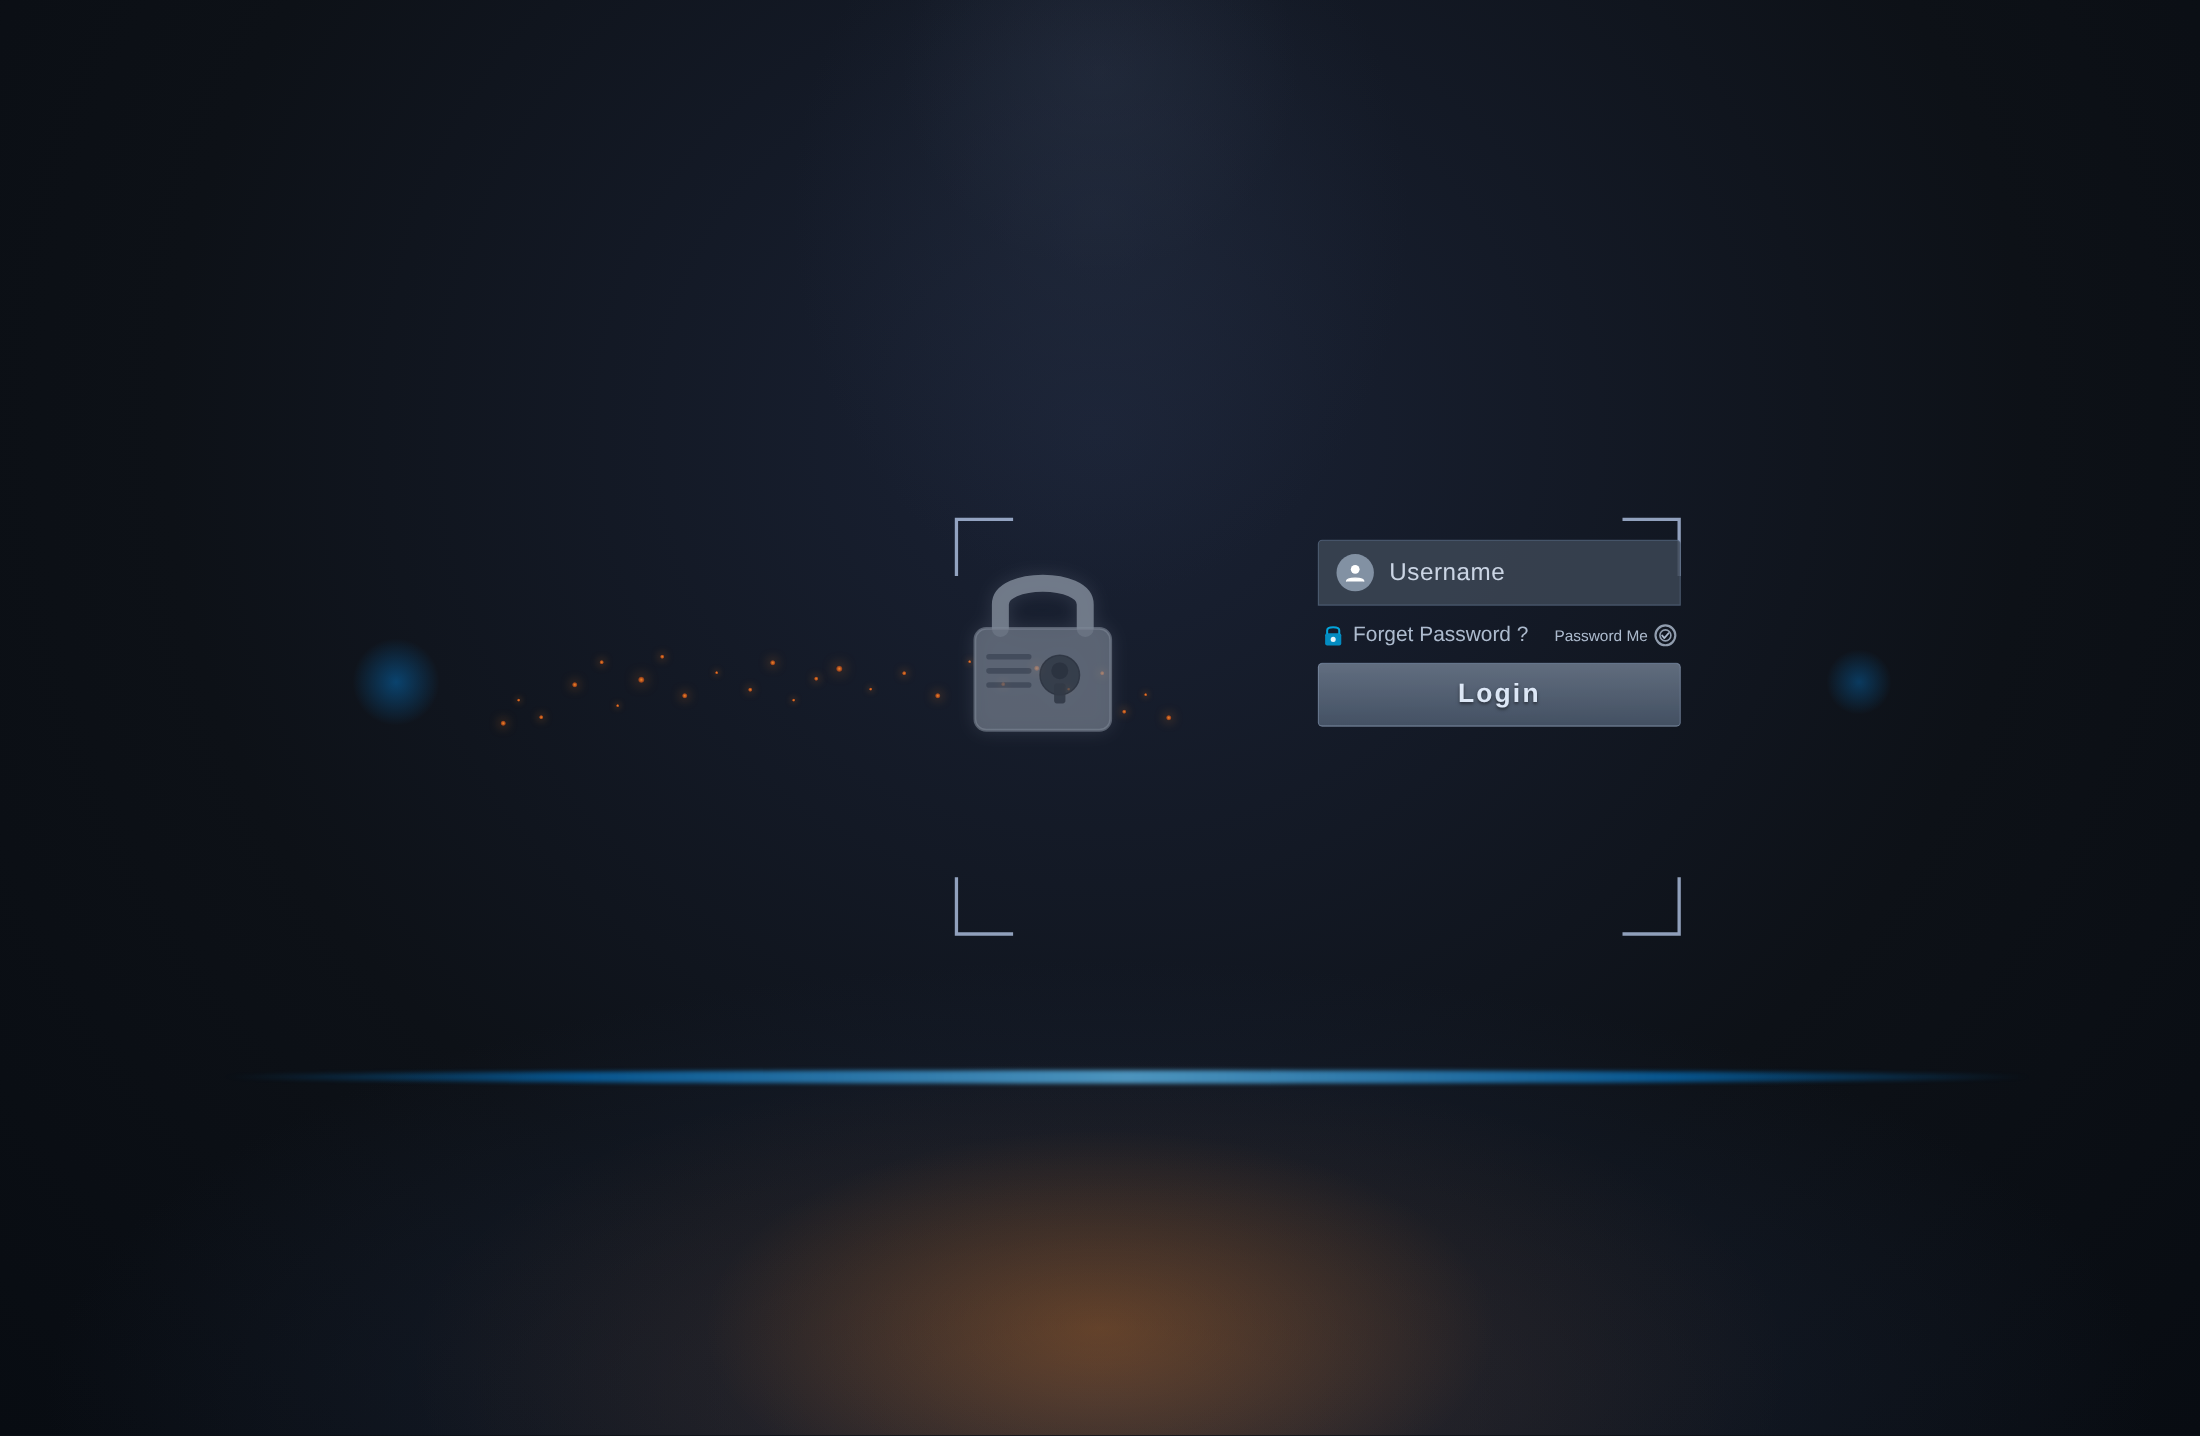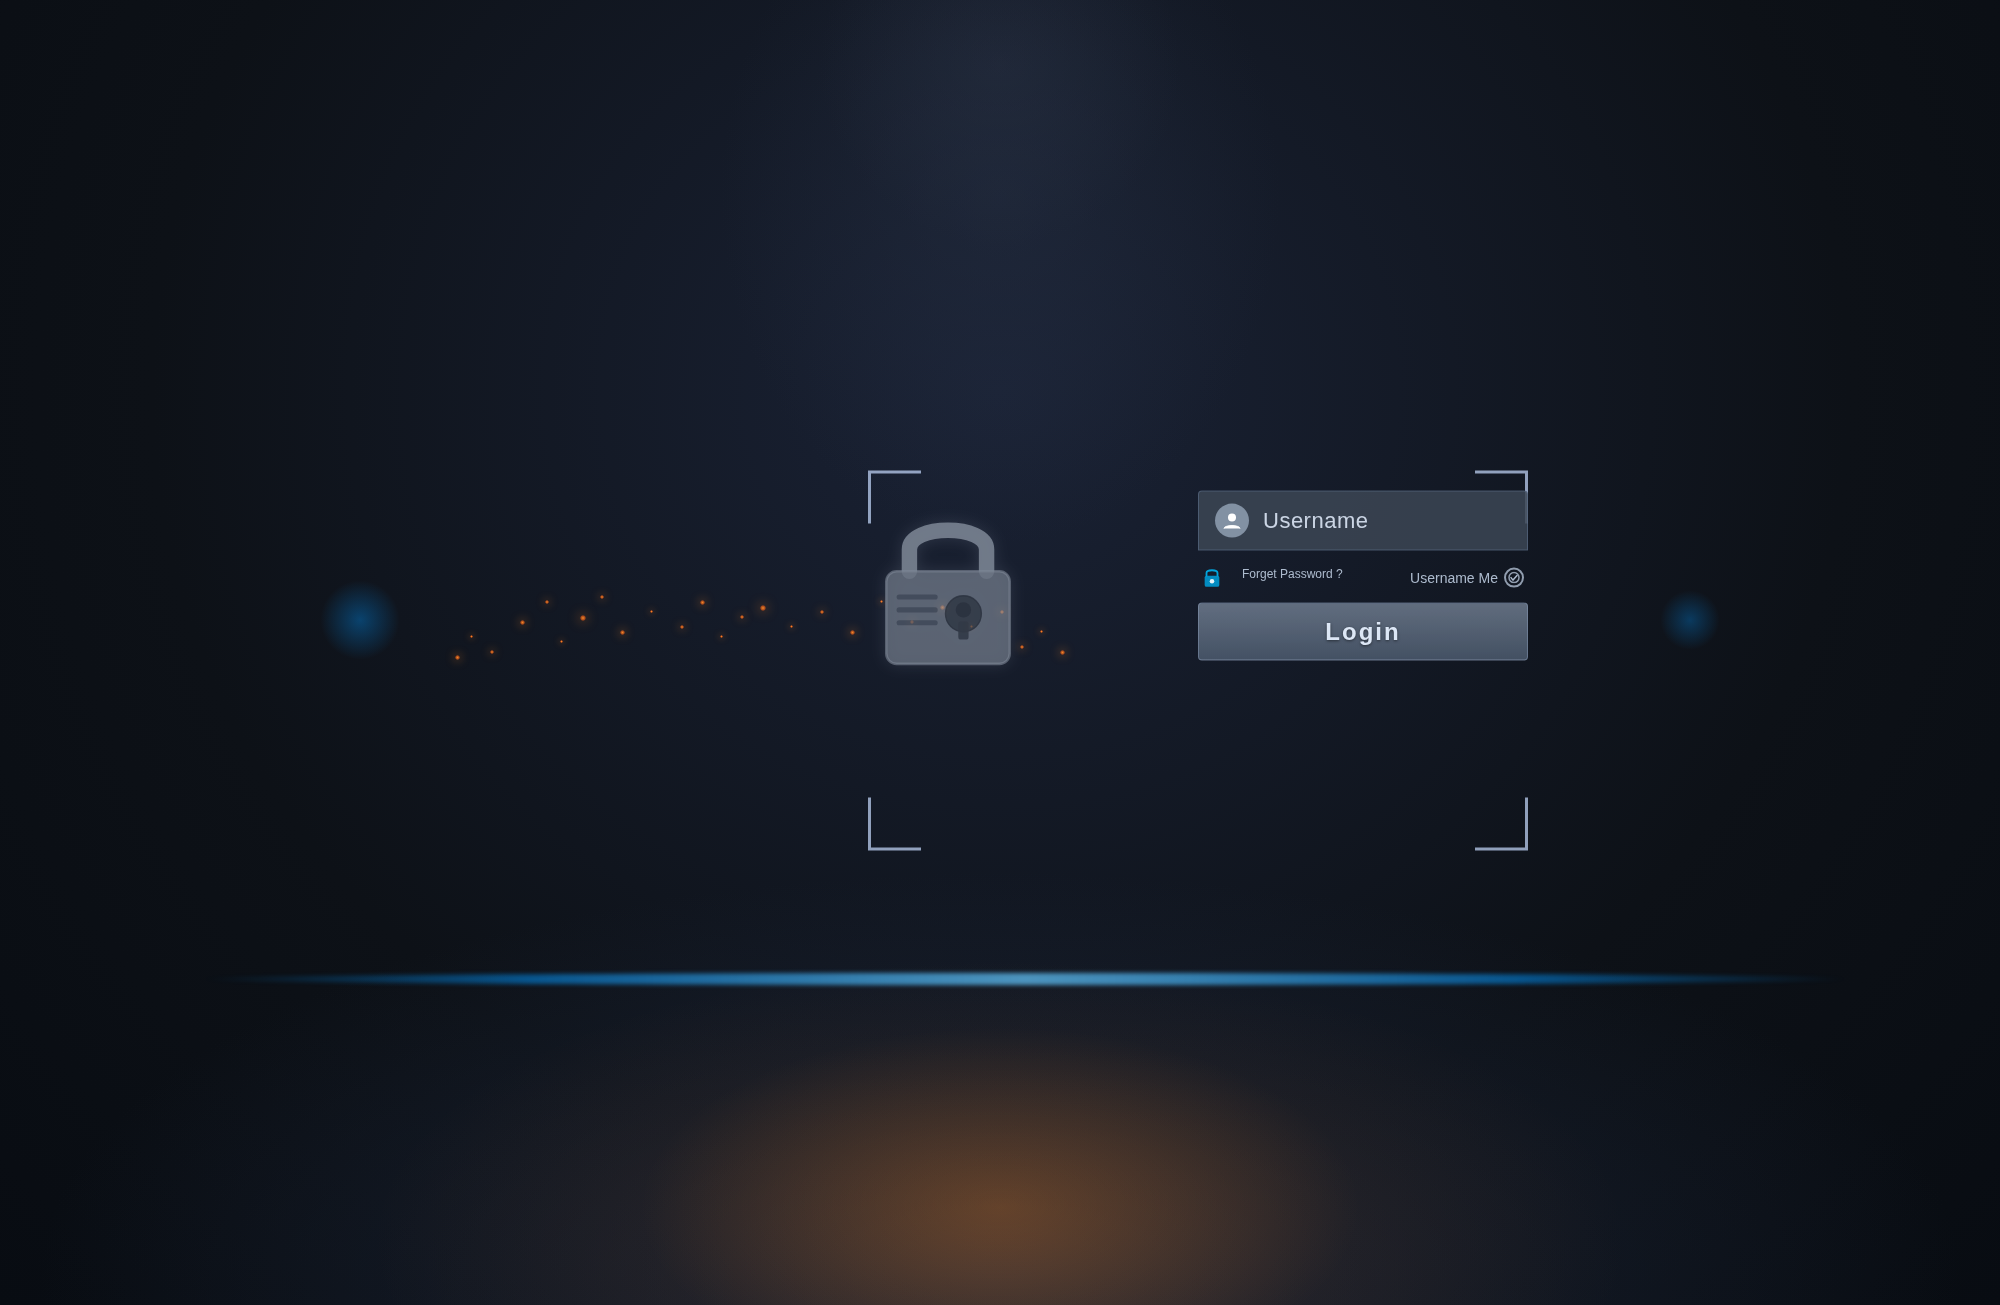--- a/index.html
+++ b/index.html
@@ -190,24 +190,24 @@
       display: flex;
       justify-content: space-between;
       align-items: center;
       margin-top: 14px;
       margin-bottom: 14px;
       padding: 0 4px;
     }
 
     .forgot-link {
       display: flex;
-      align-items: flex-start;
-      gap: 20px;
+      align-items: flex-end;
+      gap: 8px;
       color: rgba(200,215,235,0.85);
-      font-size: 12px;
+      font-size: 19px;
       cursor: pointer;
     }
 
     .small-lock {
       width: 20px;
       height: 22px;
     }
 
     .remember-me {
       display: flex;
@@ -350,21 +350,21 @@
       <div class="forgot-link">
         <svg class="small-lock" viewBox="0 0 20 24" fill="none">
           <path d="M4 10 L4 7 C4 3 16 3 16 7 L16 10" stroke="rgba(0,180,240,0.9)" stroke-width="2" stroke-linecap="round"></path>
           <rect x="2" y="10" width="16" height="12" rx="2" fill="rgba(0,160,220,0.85)"></rect>
           <circle cx="10" cy="16" r="2.5" fill="rgba(255,255,255,0.9)"></circle>
         </svg>
         <span>Forget Password ?</span>
       </div>
 
       <div class="remember-me">
-        <span>Username Me</span>
+        <span>Password Me</span>
         <div class="check-circle">
           <svg width="12" height="12" viewBox="0 0 12 12" fill="none">
             <circle cx="6" cy="6" r="5" stroke="rgba(200,215,235,0.7)" stroke-width="1.5"></circle>
             <polyline points="3,6 5,8.5 9,4" stroke="rgba(200,215,235,0.85)" stroke-width="1.5" fill="none" stroke-linecap="round" stroke-linejoin="round"></polyline>
           </svg>
         </div>
       </div>
     </div>
 
     <button class="login-btn">Login</button>

